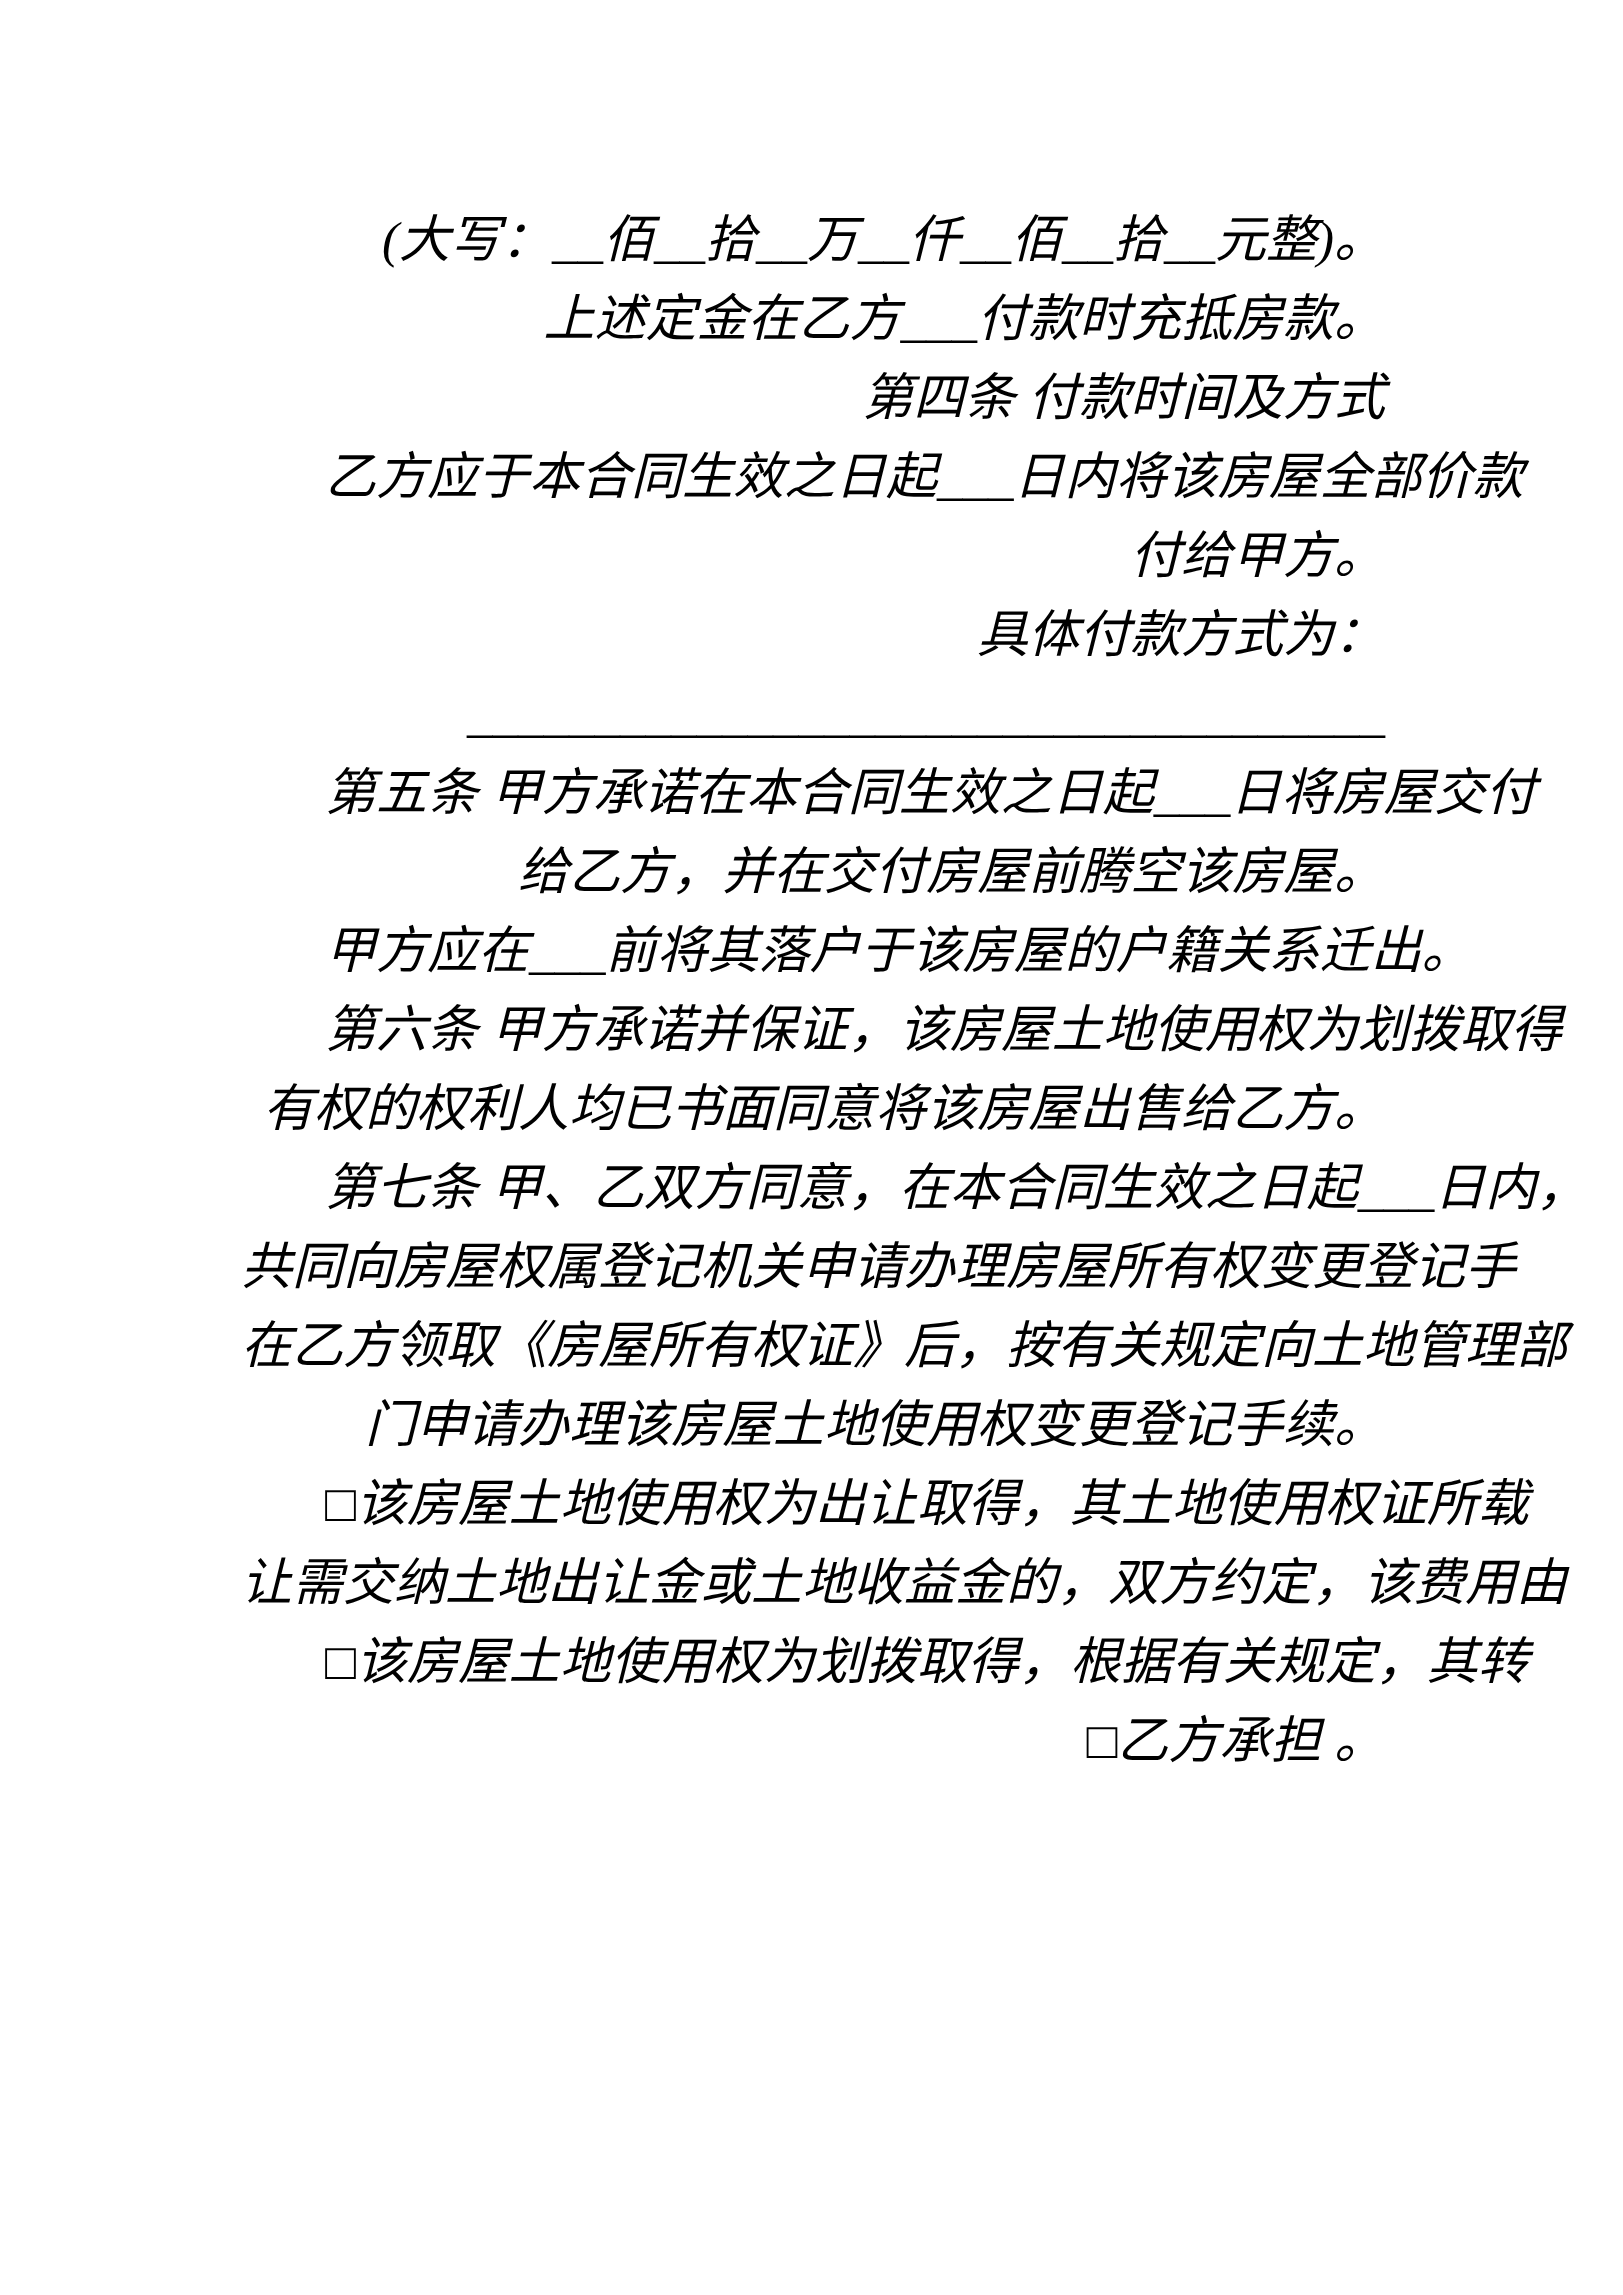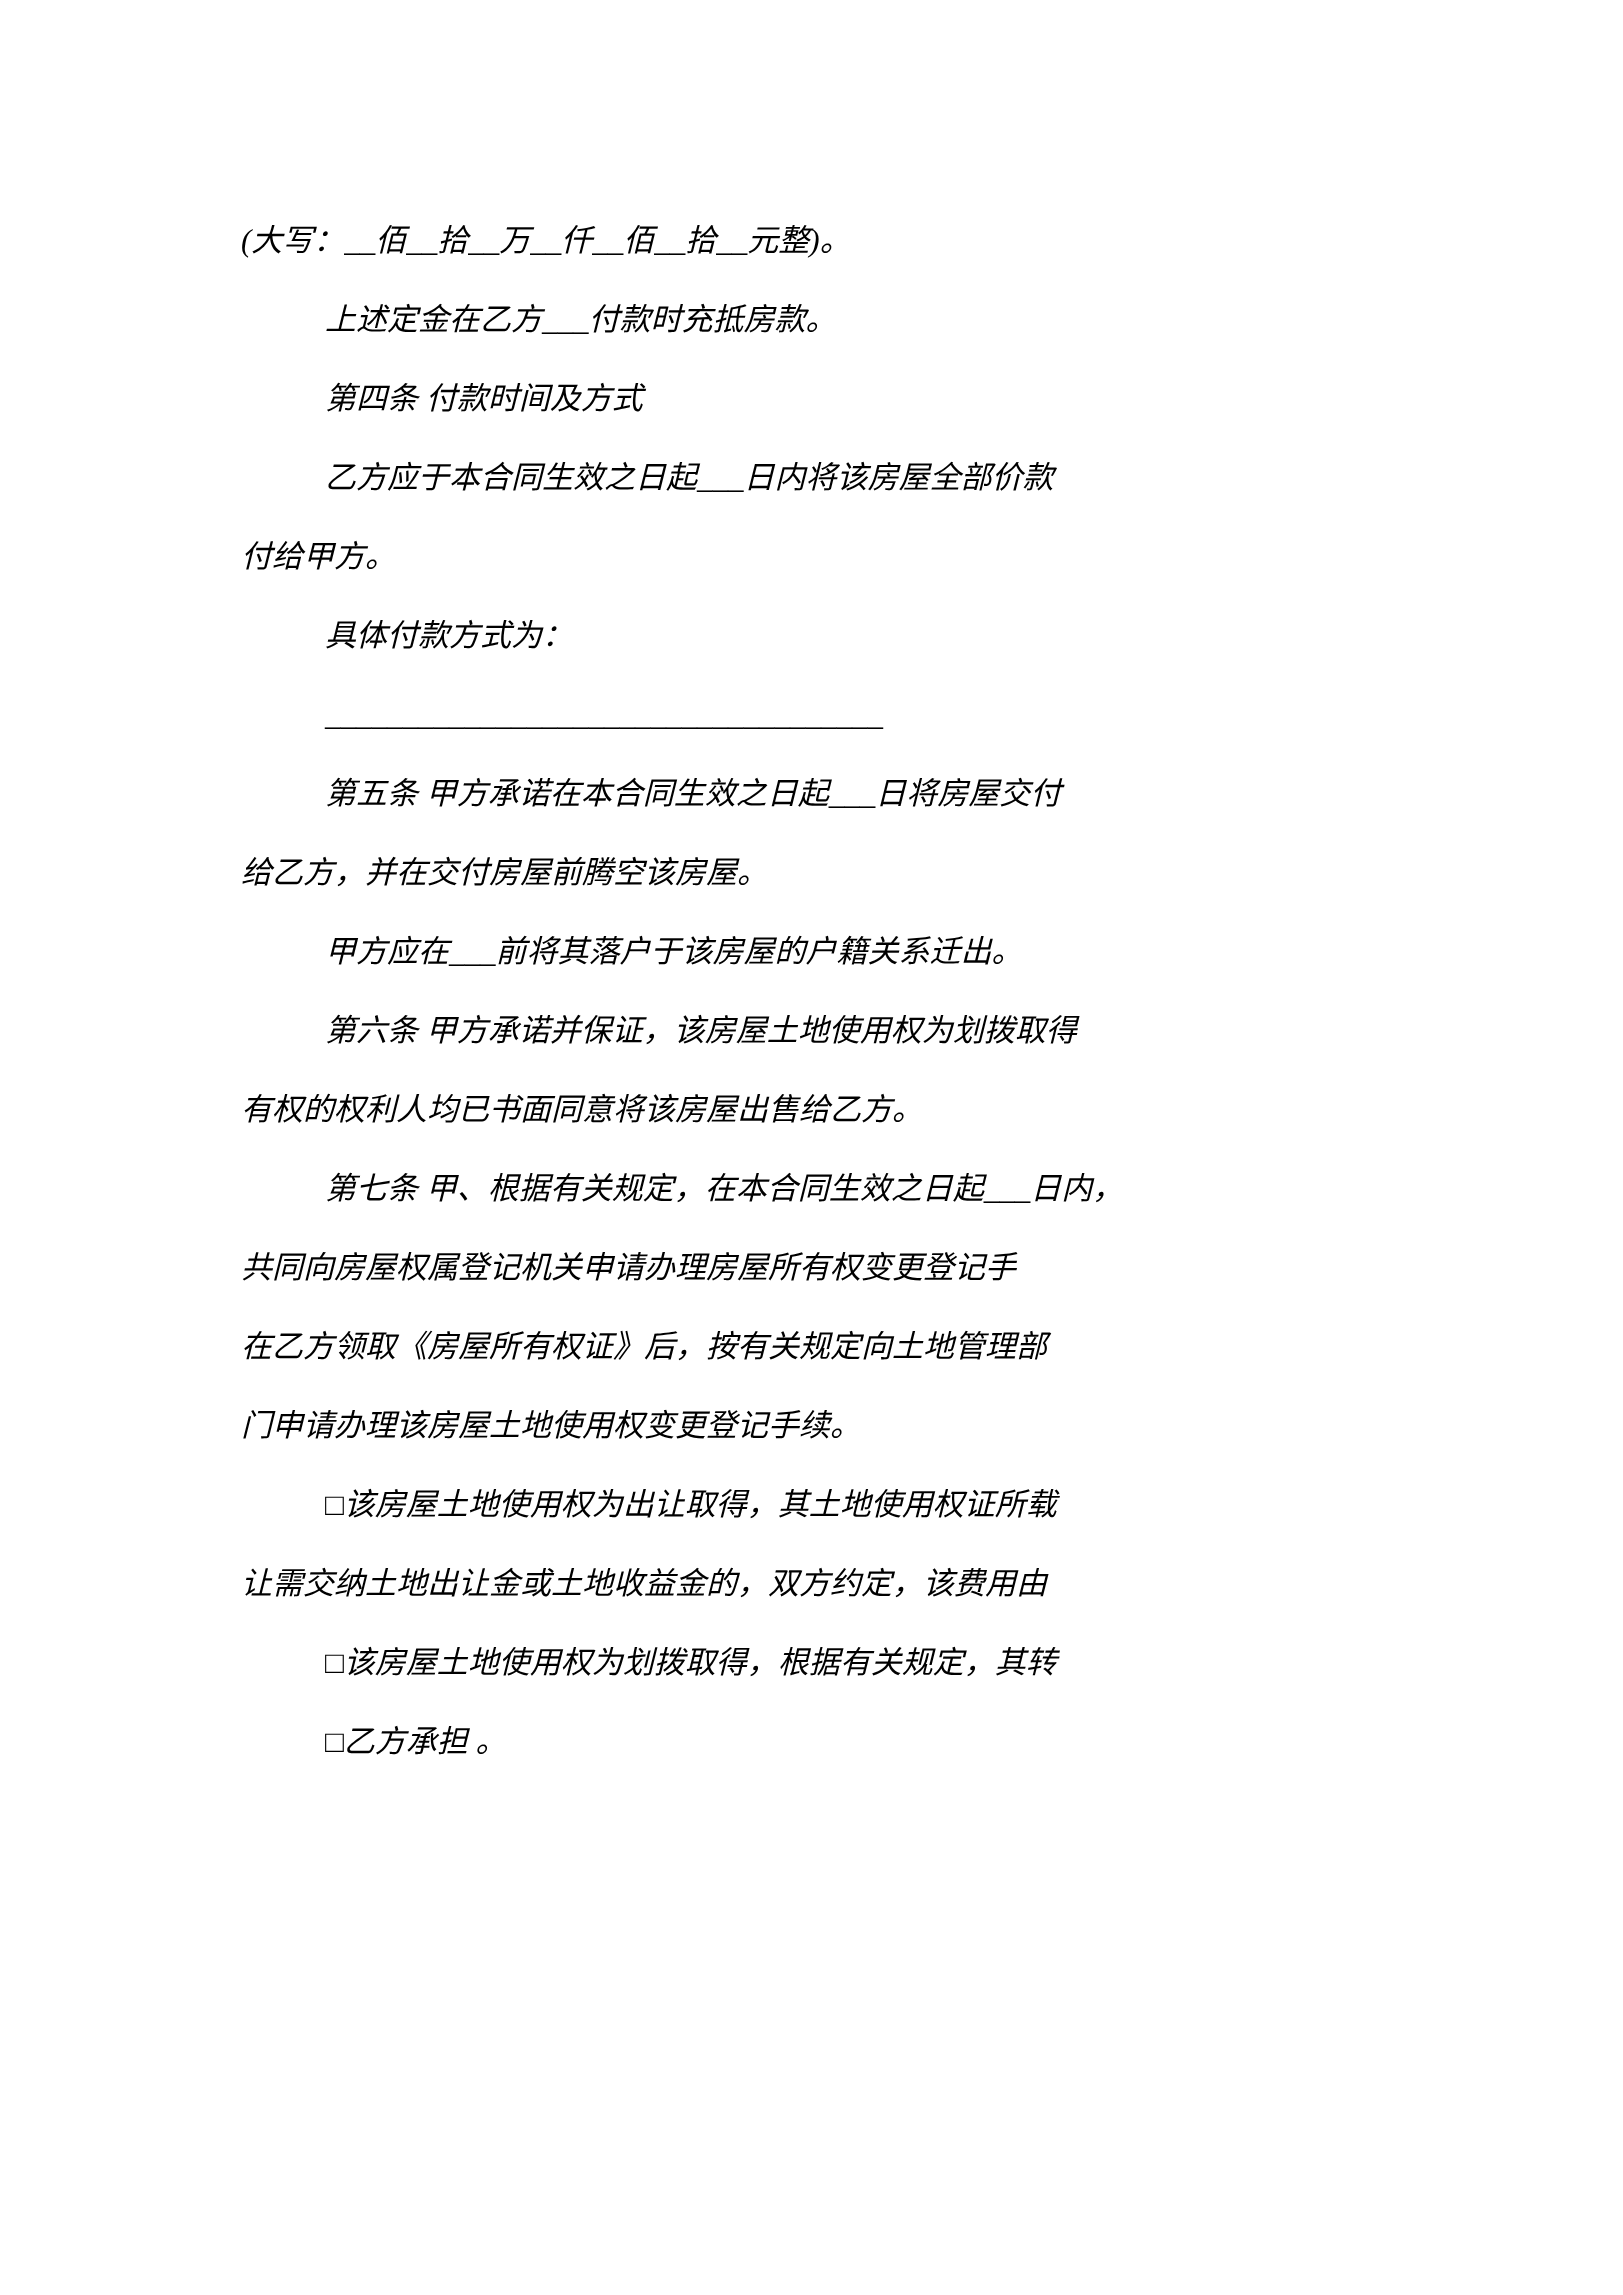--- a/index.html
+++ b/index.html
@@ -21,23 +21,24 @@
     background: #ffffff;
   }
   .doc {
     position: absolute;
     left: 241px;
     top: 201px;
     width: 1144px;
     color: #000000;
     font-family: "Liberation Serif", serif;
     font-style: italic;
-    font-size: 31px;
+    font-size: 51px;
     line-height: 79px;
     letter-spacing: 0;
+    text-align: right;
   }
   .ln {
     height: 79px;
     white-space: nowrap;
   }
   .ind {
     padding-left: 84px;
   }
   .cbx {
     display: inline-block;
@@ -67,21 +68,21 @@
     <div class="ln ind">第五条 甲方承诺在本合同生效之日起___日将房屋交付</div>
 
     <div class="ln">给乙方，并在交付房屋前腾空该房屋。</div>
 
     <div class="ln ind">甲方应在___前将其落户于该房屋的户籍关系迁出。</div>
 
     <div class="ln ind">第六条 甲方承诺并保证，该房屋土地使用权为划拨取得</div>
 
     <div class="ln">有权的权利人均已书面同意将该房屋出售给乙方。</div>
 
-    <div class="ln ind">第七条 甲、根据有关规定，在本合同生效之日起___日内，</div>
+    <div class="ln ind">第七条 甲、乙双方同意，在本合同生效之日起___日内，</div>
 
     <div class="ln">共同向房屋权属登记机关申请办理房屋所有权变更登记手</div>
 
 
     <div class="ln">在乙方领取《房屋所有权证》后，按有关规定向土地管理部</div>
 
     <div class="ln">门申请办理该房屋土地使用权变更登记手续。</div>
 
 
     <div class="ln ind">

